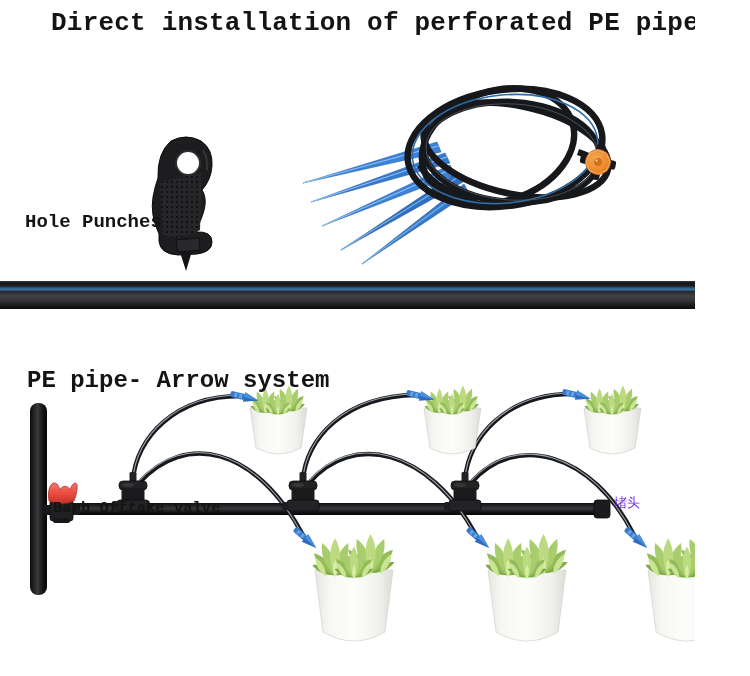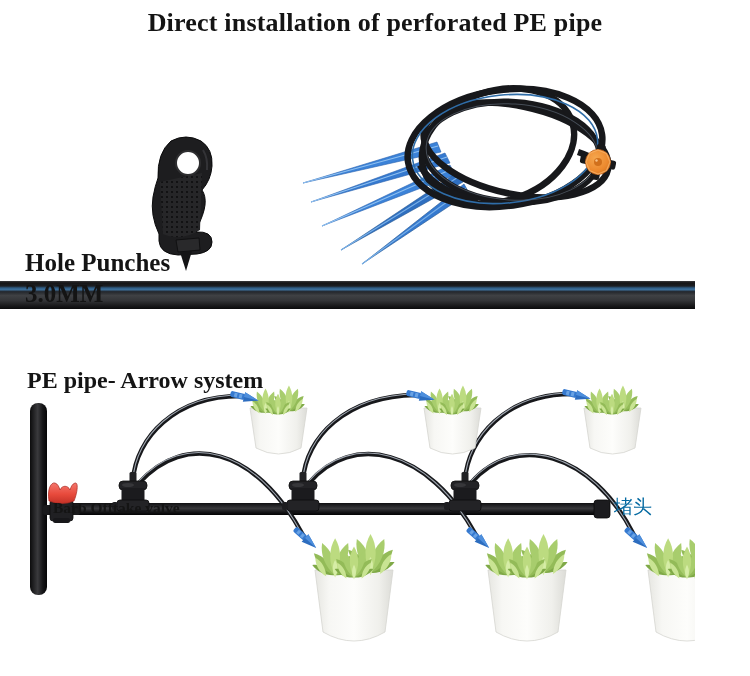--- a/index.html
+++ b/index.html
@@ -1,27 +1,27 @@
 <!DOCTYPE html>
 <html><head>
 <meta charset="utf-8">
 <style>
   html,body{margin:0;padding:0;background:#fff;}
   .canvas{
     position:relative;width:695px;height:676px;background:#ffffff;overflow:hidden;
-    font-family:Liberation Serif, serif;color:#111;
+    font-family:Liberation Mono, monospace;color:#111;
   }
   .art{position:absolute;left:0;top:0;width:750px;height:676px;}
   .lbl{position:absolute;font-weight:bold;color:#141414;white-space:nowrap;}
   .title{left:0;top:8px;width:750px;text-align:center;font-size:26px;letter-spacing:0.2px;}
-  .punch-label{left:25px;top:211px;font-size:25px;line-height:1.25;margin-top:36px;}
+  .punch-label{left:25px;top:211px;font-size:19px;line-height:1.25;}
   .drill-caption{left:428px;top:227px;width:284px;text-align:center;font-size:18px;letter-spacing:-0.3px;}
   .system-label{left:27px;top:367px;font-size:24px;}
   .valve-label{left:53px;top:499px;font-size:15.5px;}
-  .plug-label{left:614px;top:494px;font-size:19px;font-weight:normal;color:#0369a1;}
+  .plug-label{left:614px;top:494px;font-size:13px;font-weight:normal;color:#6d28d9;}
 </style>
 </head>
 <body>
 
 <div class="canvas">
 
   <svg class="art" viewBox="0 0 750 676">
     <defs>
       <linearGradient id="barGrad" x1="0" y1="0" x2="0" y2="1">
         <stop offset="0" stop-color="#3a3a3c"></stop>
@@ -246,21 +246,20 @@
         <use href="#arrow-dripper" transform="translate(478,538) rotate(42)"></use>
         <use href="#arrow-dripper" transform="translate(636,538) rotate(42)"></use>
       </g>
     </g>
   </svg>
 
   <div class="lbl title">Direct installation of perforated PE pipe</div>
 
   <div class="lbl punch-label">
     <div>Hole Punches</div>
-    <div>3.0MM</div>
   </div>
 
 
   <div class="lbl system-label">PE pipe- Arrow system</div>
 
   <div class="lbl valve-label">Barb Offtake valve</div>
 
   <div class="lbl plug-label">堵头</div>
 
 </div>

